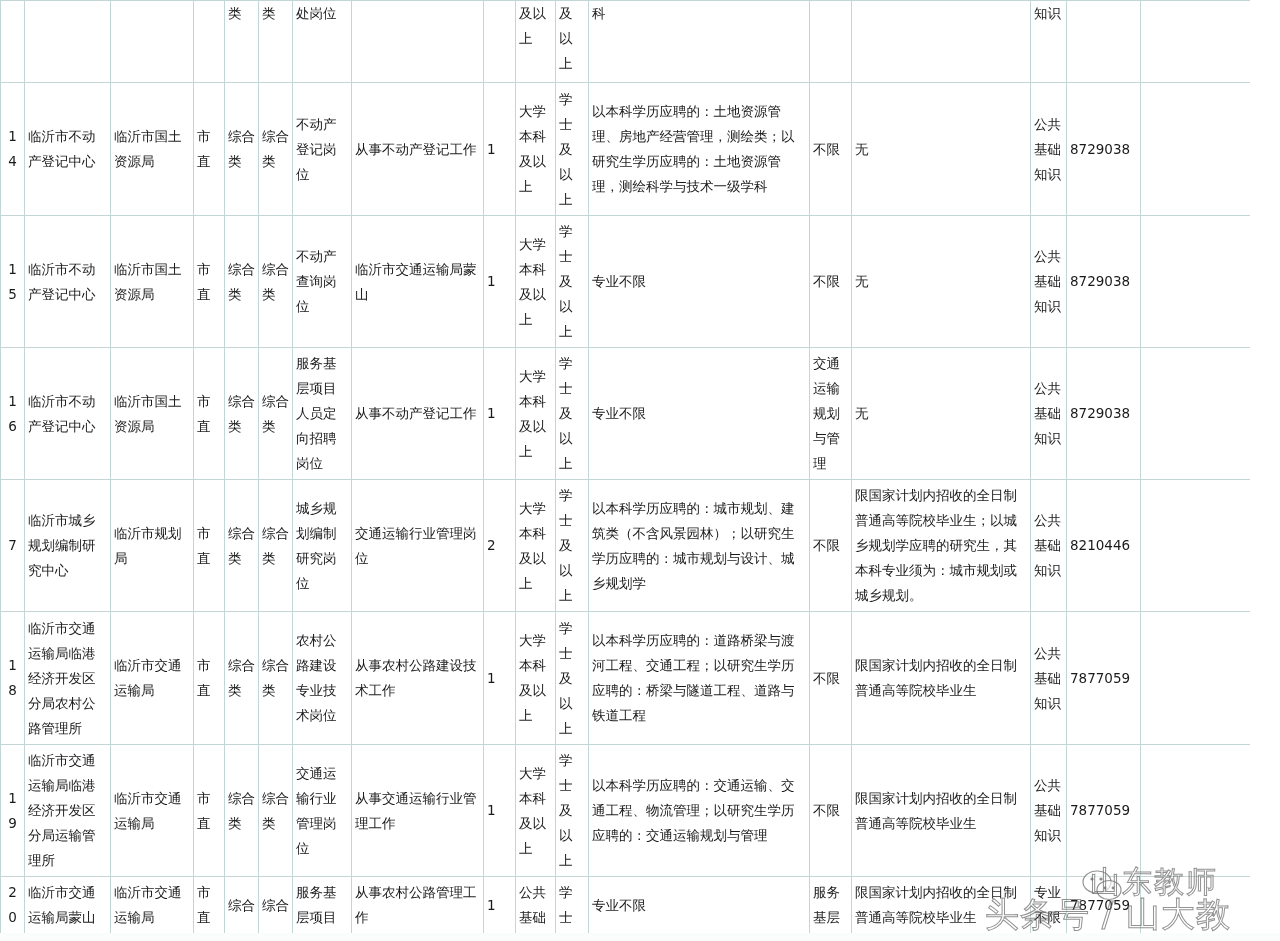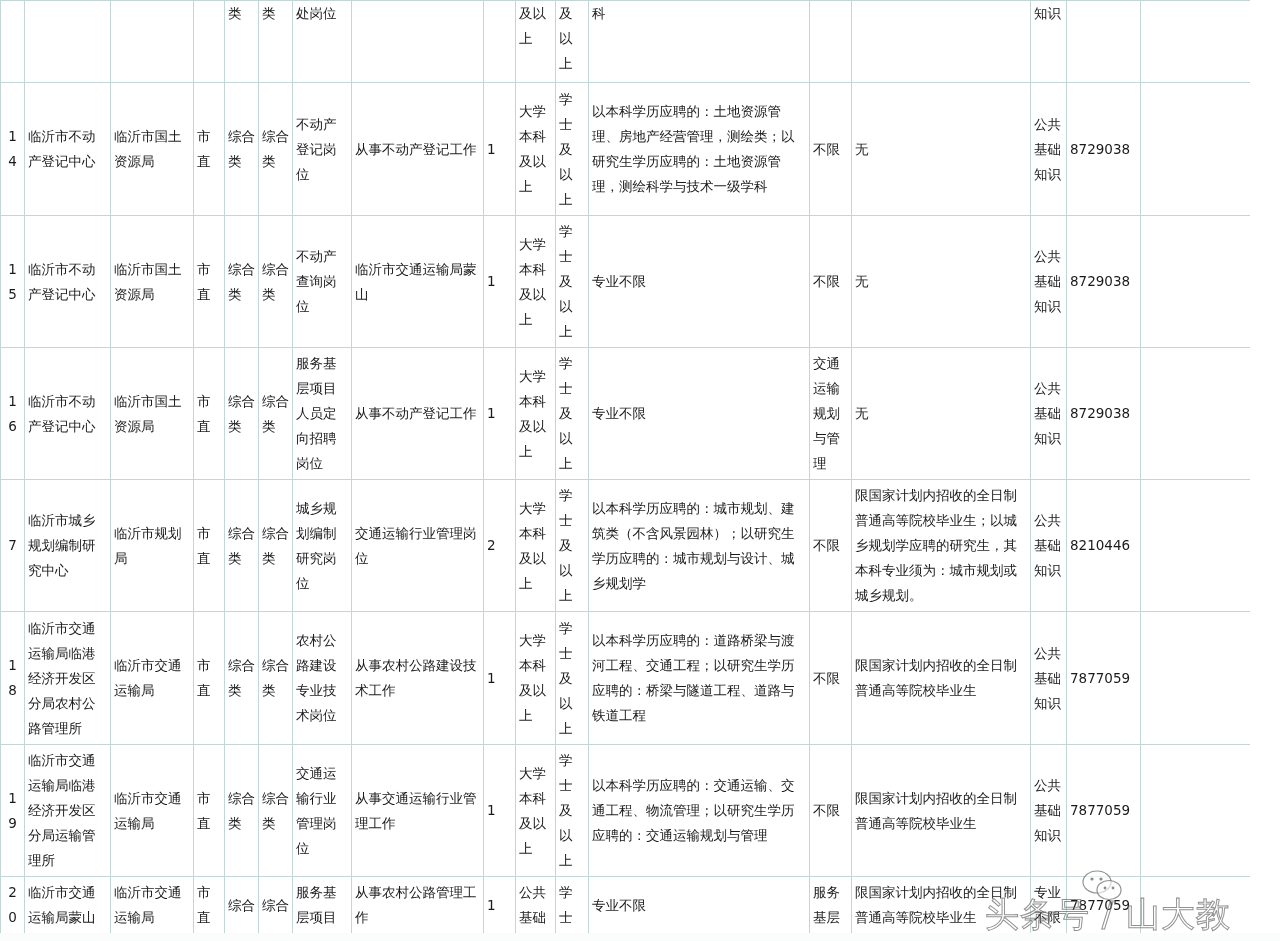--- a/index.html
+++ b/index.html
@@ -279,14 +279,15 @@
 
 <div class="watermark">
   <svg class="wm-icon" viewBox="0 0 46 36">
     <ellipse cx="17" cy="14" rx="14" ry="11" fill="rgba(255,255,255,0.6)" stroke="rgba(110,110,110,0.75)" stroke-width="1.2"></ellipse>
     <circle cx="12" cy="11" r="1.6" fill="rgba(110,110,110,0.8)"></circle>
     <circle cx="21" cy="11" r="1.6" fill="rgba(110,110,110,0.8)"></circle>
     <ellipse cx="29" cy="22" rx="12" ry="9.5" fill="rgba(255,255,255,0.6)" stroke="rgba(110,110,110,0.75)" stroke-width="1.2"></ellipse>
     <circle cx="25" cy="20" r="1.4" fill="rgba(110,110,110,0.8)"></circle>
     <circle cx="33" cy="20" r="1.4" fill="rgba(110,110,110,0.8)"></circle>
   </svg>
+  <div class="wm-top">山东教师</div>
   <div class="wm-bottom">头条号 / 山大教育</div>
 </div>
 
 </body></html>

